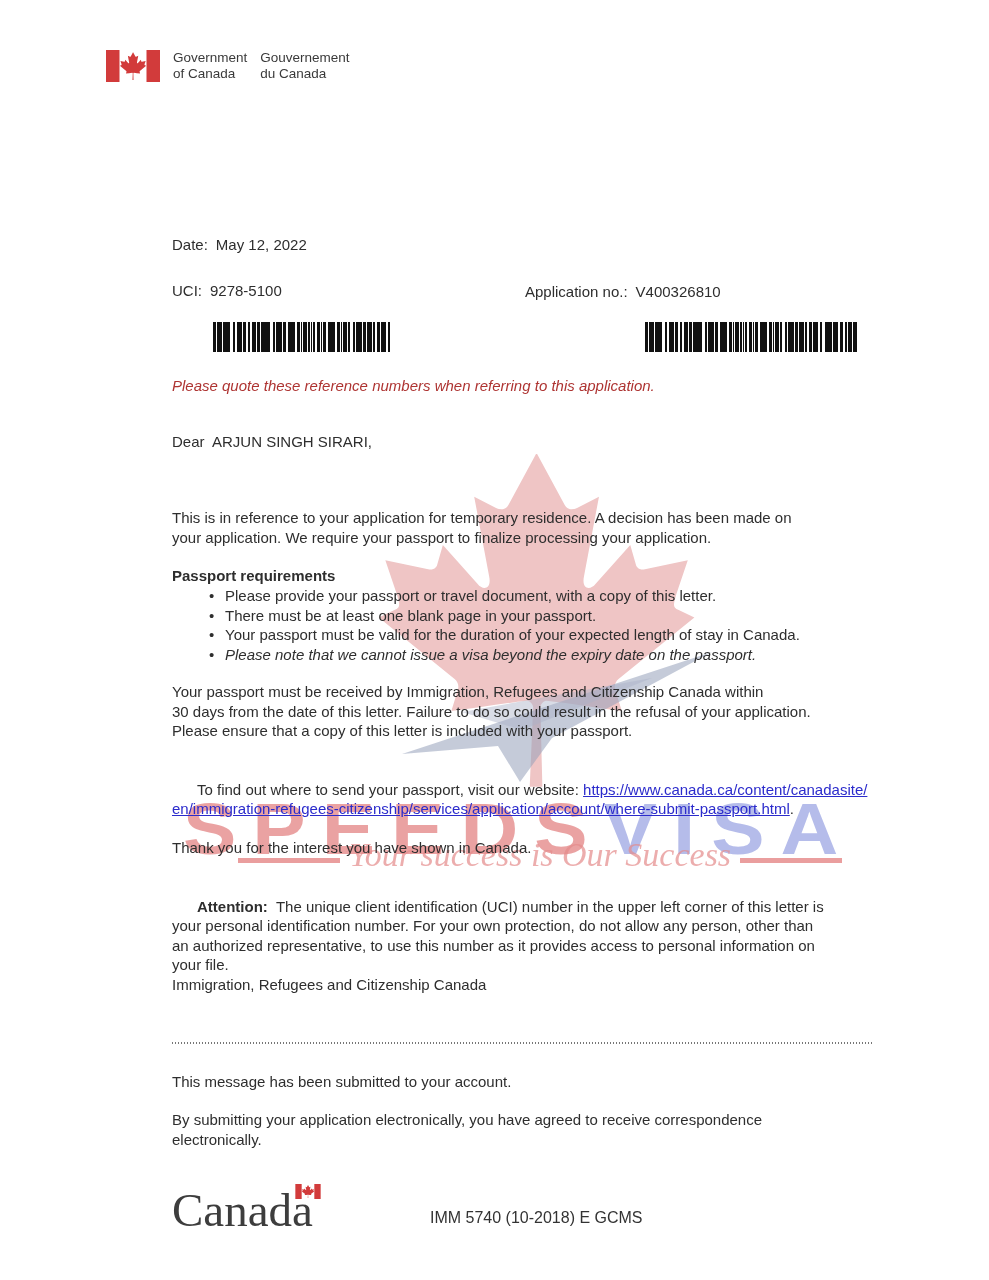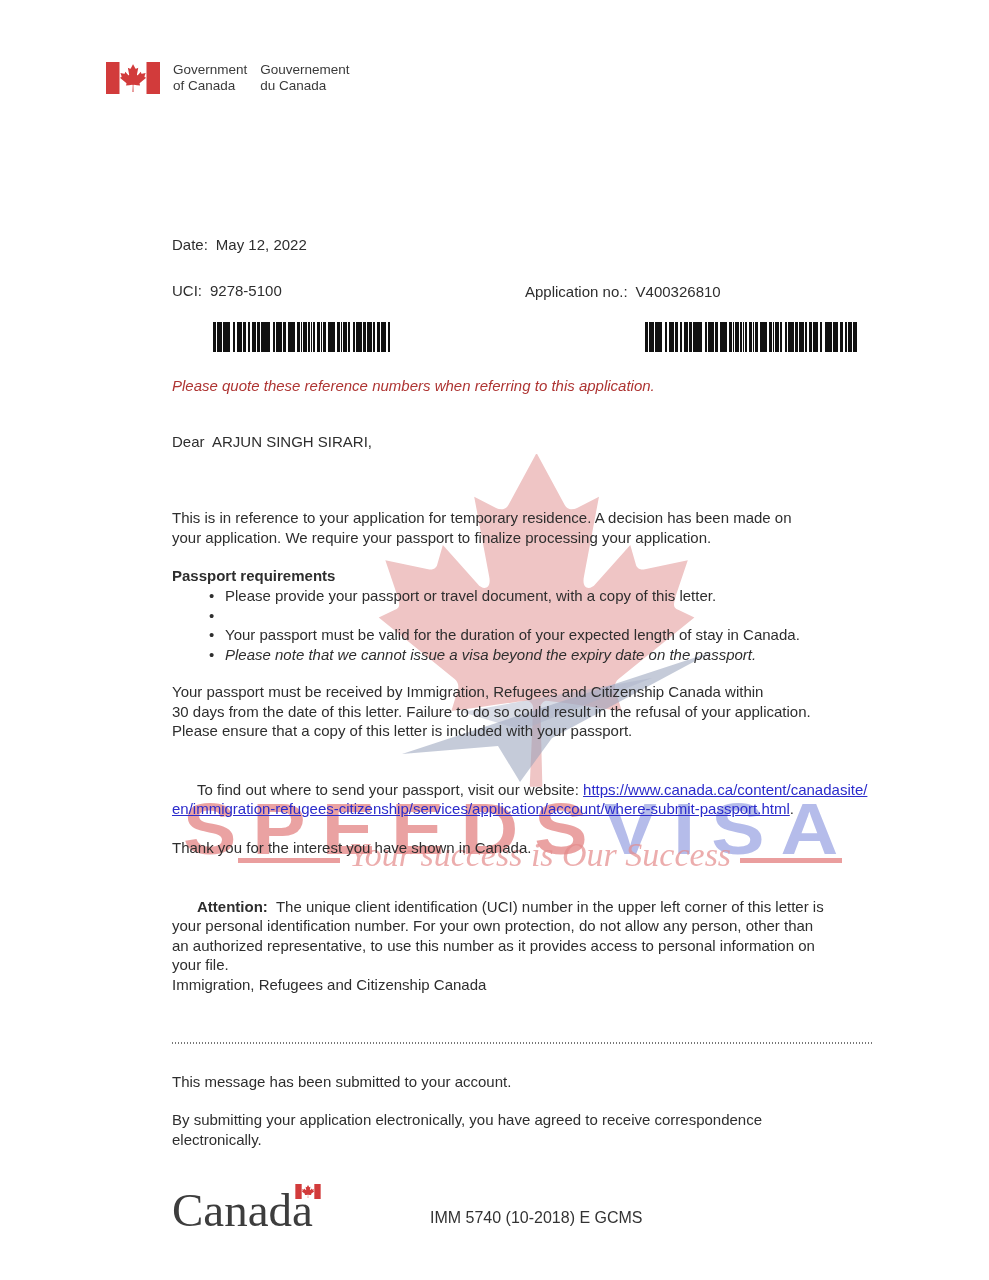--- a/index.html
+++ b/index.html
@@ -8,21 +8,21 @@
     position:relative; width:989px; height:1280px; margin:0 auto;
     background:#ffffff; overflow:hidden;
     font-family:"Liberation Sans", sans-serif;
     color:#2e2e2e; font-size:15px; line-height:1.3;
   }
   .abs { position:absolute; }
   .content { position:absolute; inset:0; z-index:2; }
   .wm-layer { position:absolute; inset:0; z-index:1; pointer-events:none; }
 
   
-  .gov-logo { left:106px; top:62px; display:flex; align-items:flex-start;justify-content:flex-end; }
+  .gov-logo { left:106px; top:50px; display:flex; align-items:flex-start;justify-content:flex-end; }
   .gov-logo .flag { width:54px; height:32px; }
   .gov-text { font-size:13.5px; line-height:16px; color:#3a3a3a; margin-left:13px; white-space:pre-wrap; }
   .gov-text.fr { }
 
   
   .meta-row { white-space:nowrap; }
   .label { }
   .val { margin-left:8px; }
 
   
@@ -145,20 +145,21 @@
 your application. We require your passport to finalize processing your application.</div>
 
     <div class="abs bold" style="left:172px; top:566px;">Passport requirements</div>
     <ul class="abs reqs" style="left:205px; top:586px;">
       <li>
         <span class="dot">•</span>
         <span>Please provide your passport or travel document, with a copy of this letter.</span>
       </li>
       <li>
         <span class="dot">•</span>
+        <span>There must be at least one blank page in your passport.</span>
       </li>
       <li>
         <span class="dot">•</span>
         <span>Your passport must be valid for the duration of your expected length of stay in Canada.</span>
       </li>
       <li>
         <span class="dot">•</span>
         <span class="italic">Please note that we cannot issue a visa beyond the expiry date on the passport.</span>
       </li>
     </ul>

